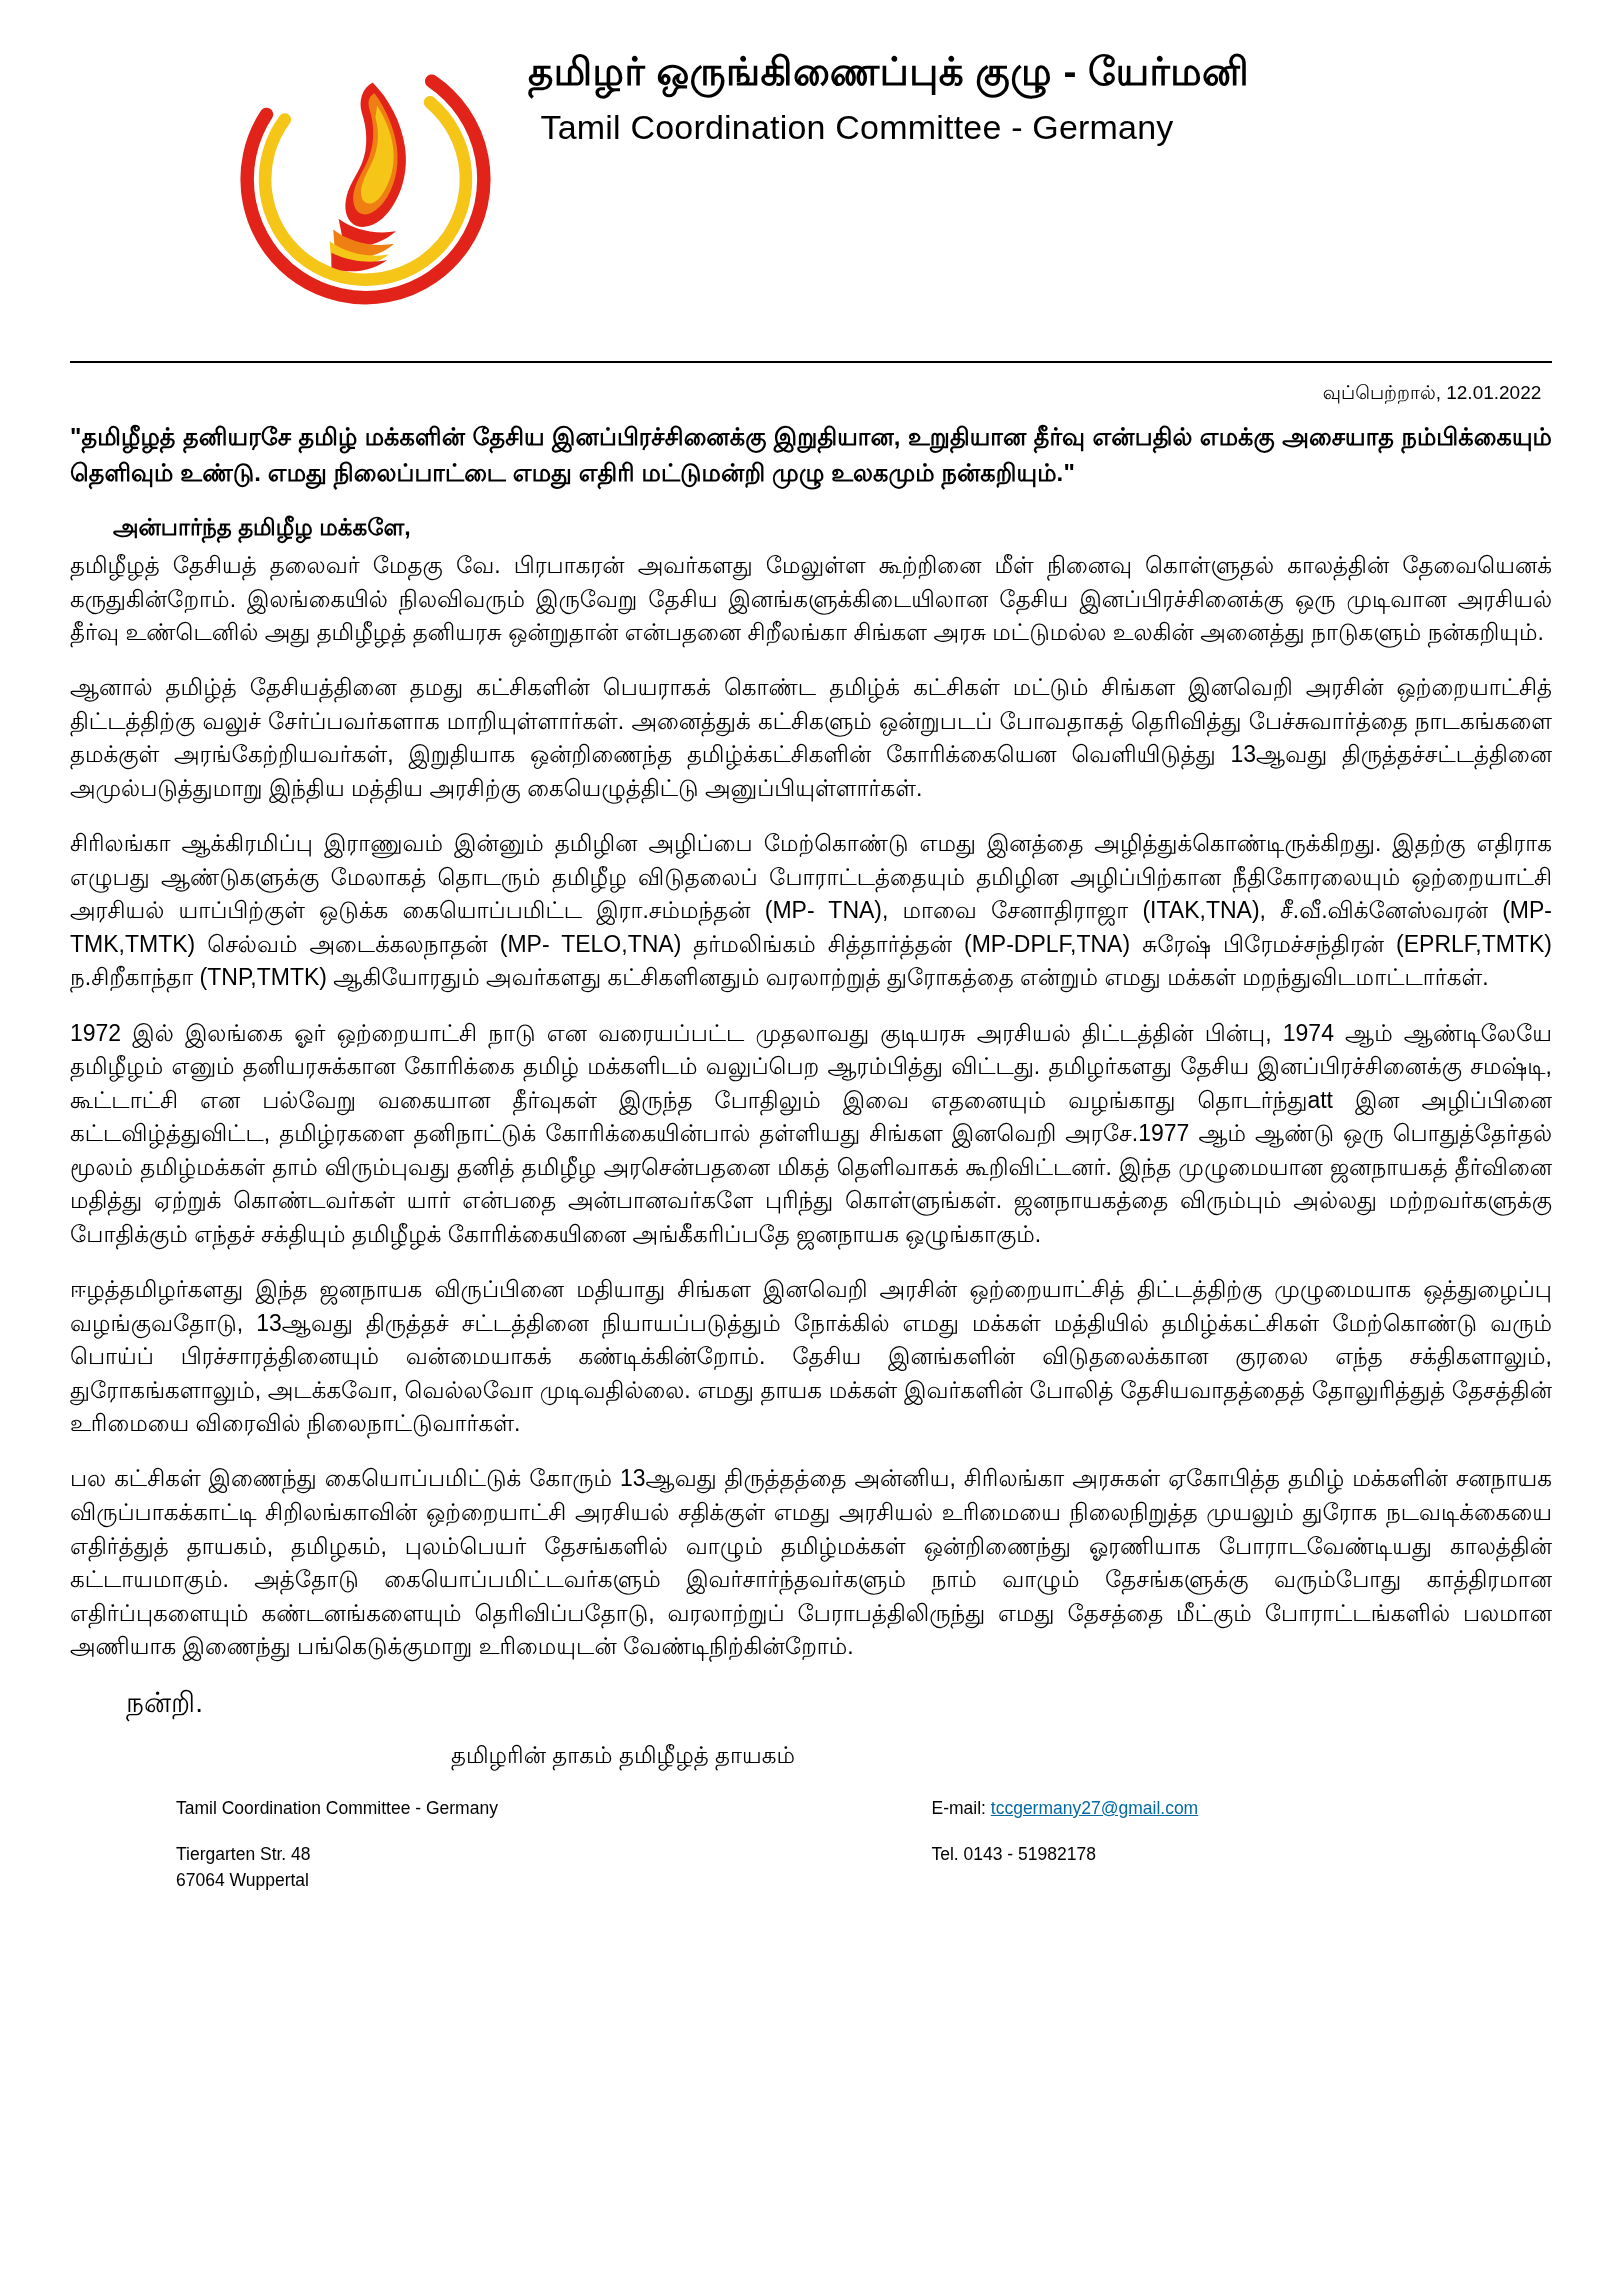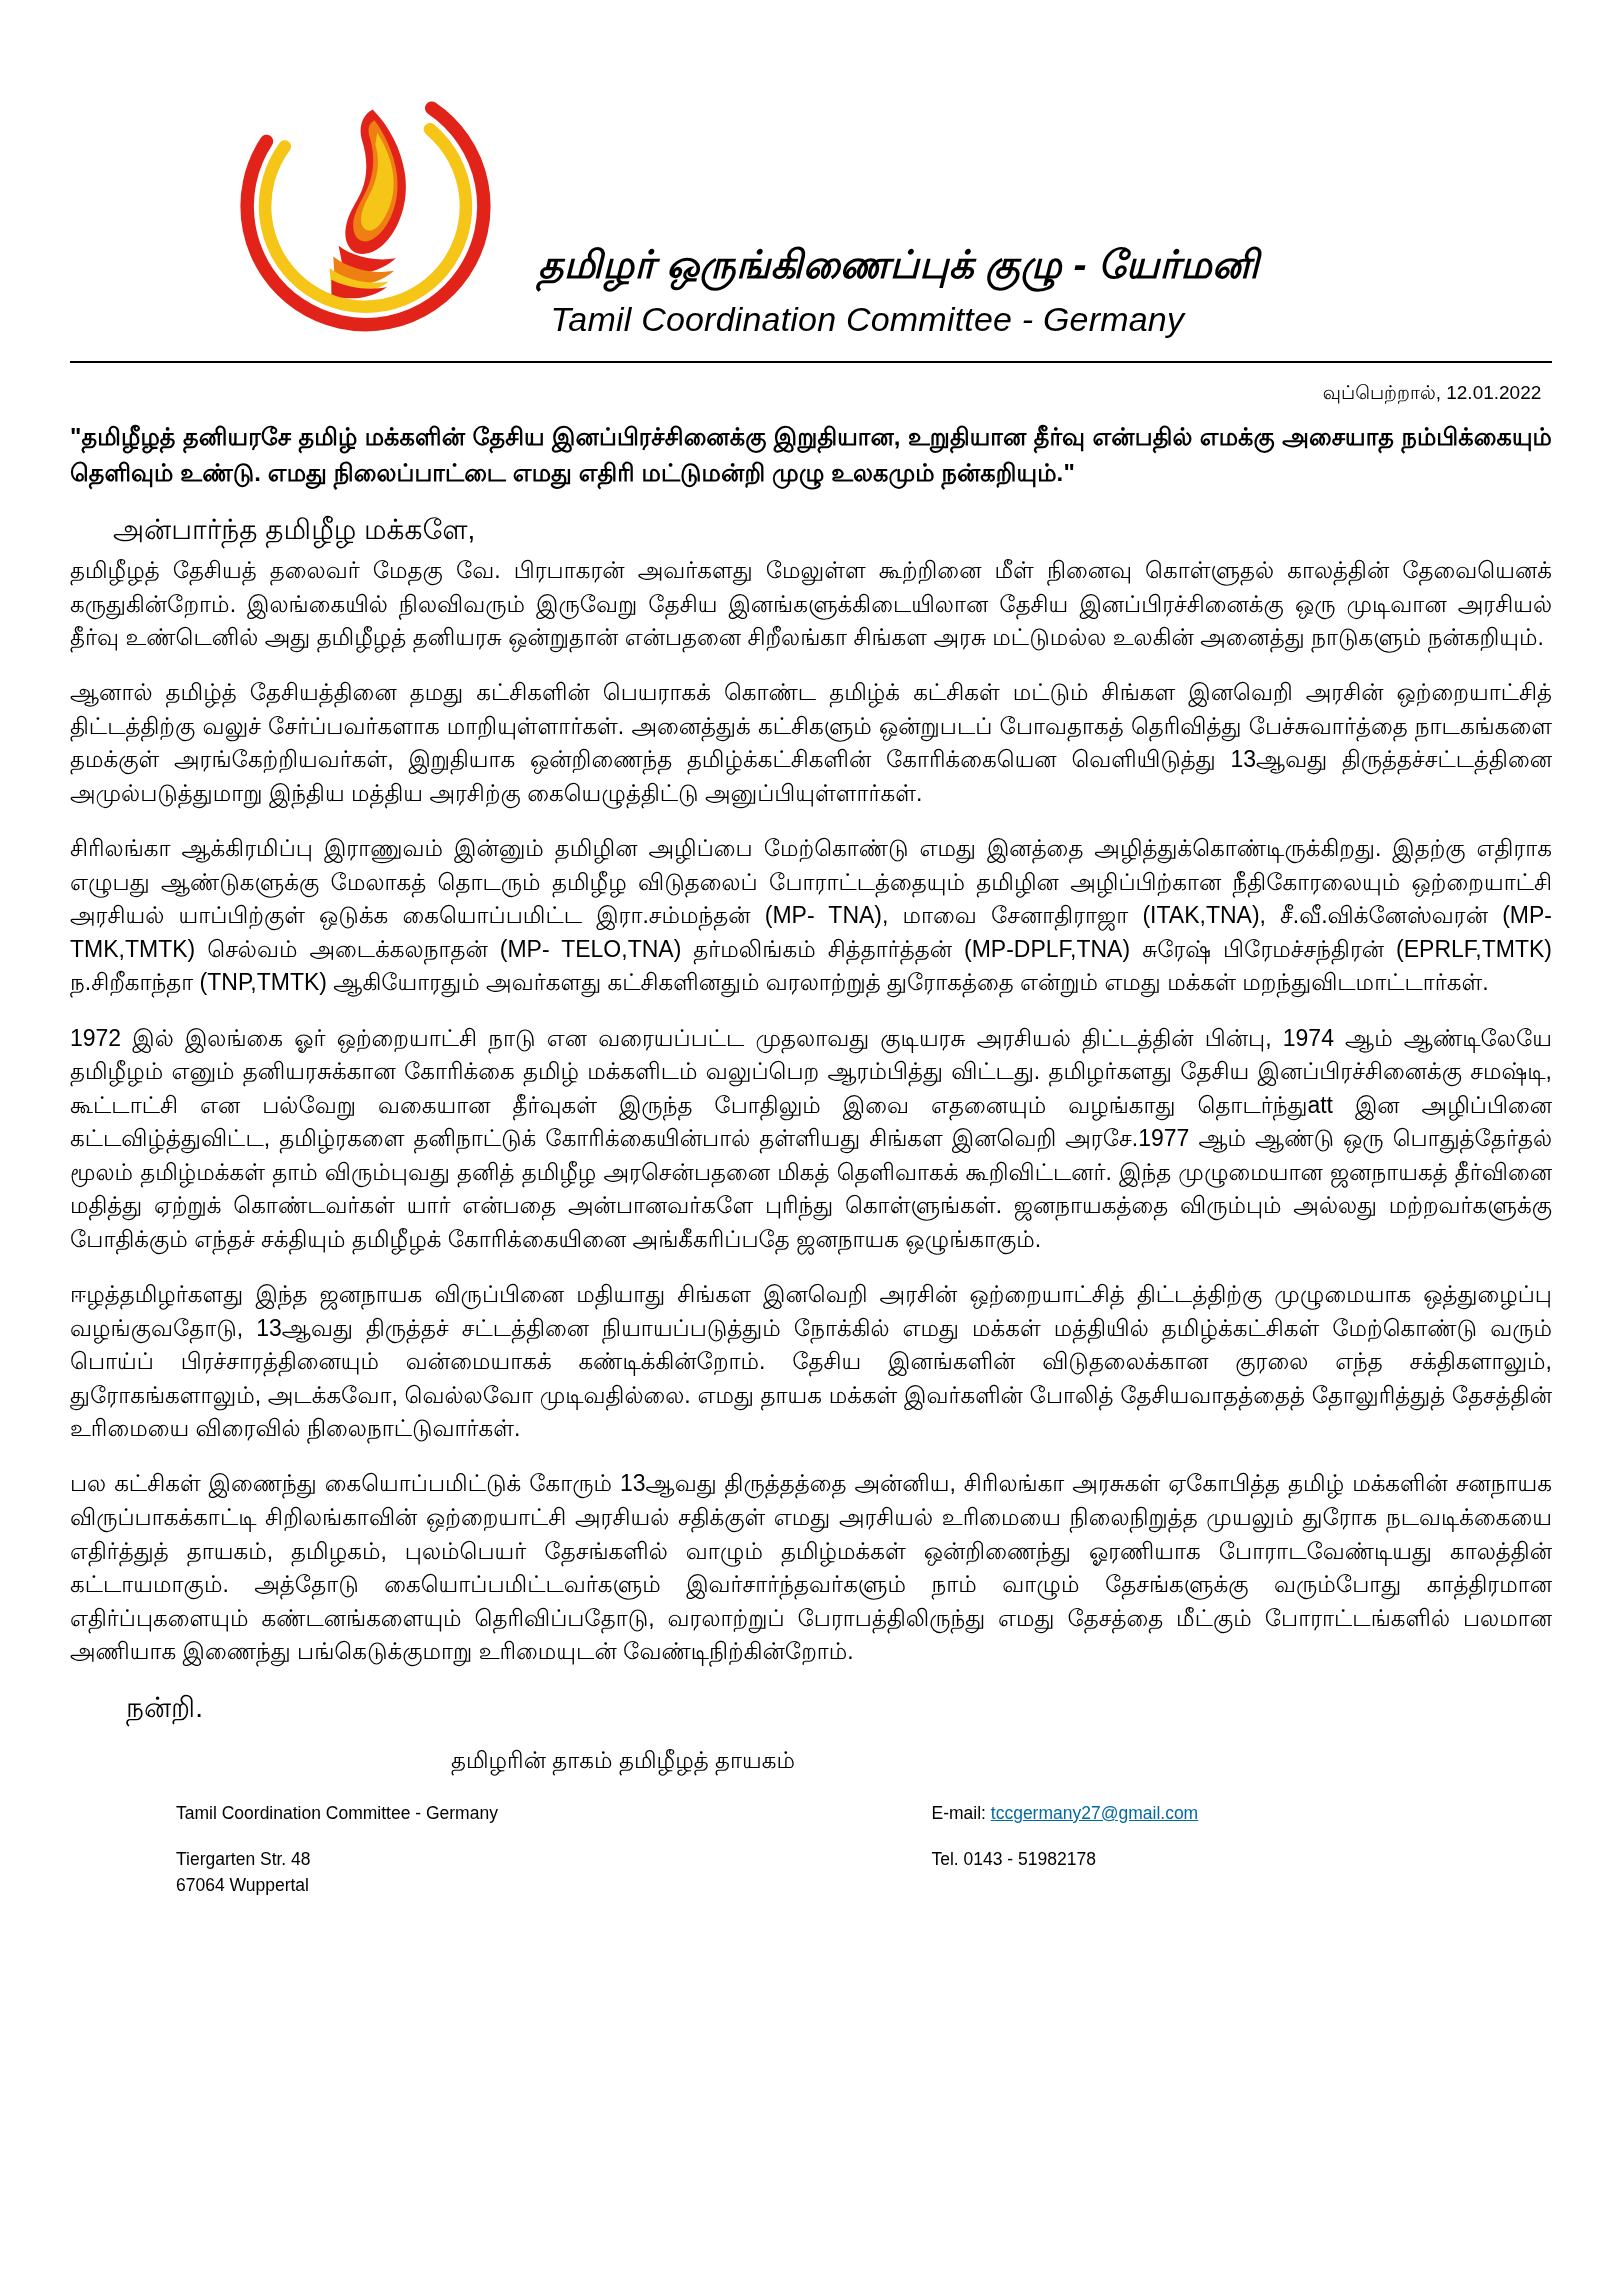--- a/index.html
+++ b/index.html
@@ -17,26 +17,25 @@
     min-height: 2293px;
     box-sizing: border-box;
     padding: 43px 70px 27px 70px;
     background: #ffffff;
     position: relative;
   }
 
   
   .header {
     display: flex;
-    align-items: flex-end;
+    align-items: flex-start;
     justify-content: flex-start;
     padding-left: 161px;
-    gap: 38px;
+    gap: 28px;
     height: 296px;
-    font-style: italic;
   }
   .logo {
     width: 269px;
     height: 269px;
     position: relative;
     flex: 0 0 auto;
   }
   .logo svg { display: block; }
 
   .header-titles {
@@ -82,22 +81,22 @@
   .quote {
     font-size: 24px;
     font-weight: 700;
     line-height: 1.5;
     text-align: justify;
     margin: 0 0 23px 0;
     letter-spacing: 0.1px;
   }
 
   .salutation {
-    font-size: 28px;
-    font-weight: 400;
+    font-size: 23px;
+    font-weight: 700;
     margin: 0 0 5.4px 0;
     padding-left: 43px;
   }
 
   p.body-para {
     font-size: 23px;
     line-height: 1.46;
     text-align: justify;
     margin: 0 0 21.5px 0;
     text-justify: inter-word;

